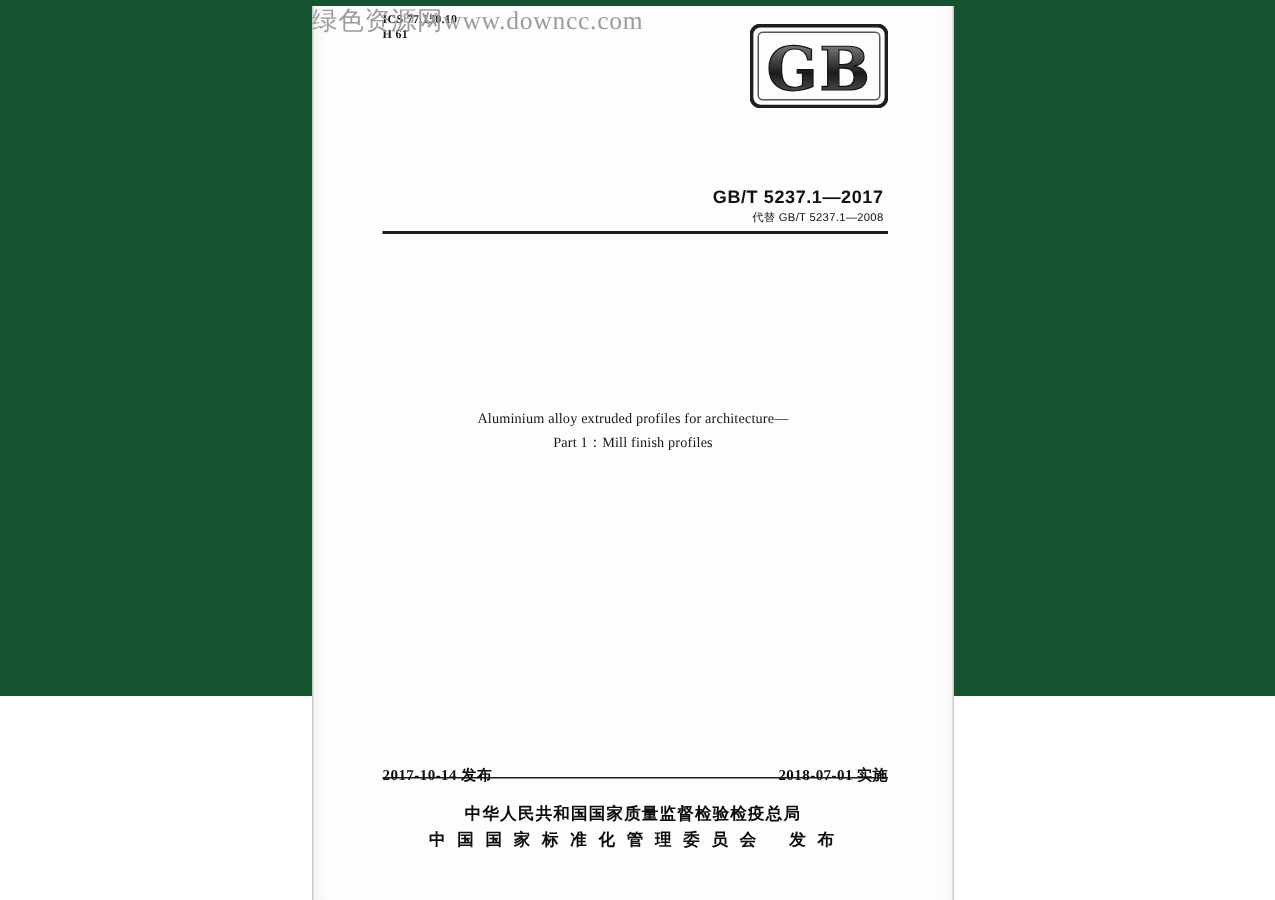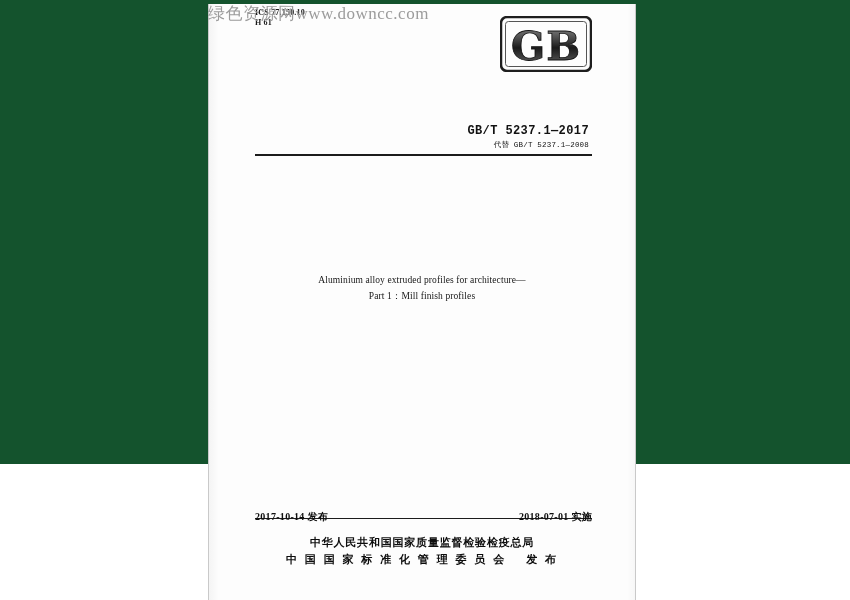--- a/index.html
+++ b/index.html
@@ -81,21 +81,21 @@
     font-weight: bold;
     letter-spacing: 7px;
     color: #0d0d0d;
     padding-left: 16px;
   }
   .std-no {
     position: absolute;
     right: 46px;
     top: 120px;
     text-align: right;
-    font-family: Liberation Mono, monospace;
+    font-family: Liberation Sans, sans-serif;
     color: #121212;
   }
   .std-no .main {
     font-size: 12px;
     font-weight: bold;
     letter-spacing: 0.4px;
   }
   .std-no .sub {
     font-size: 7.5px;
     margin-top: 2px;

